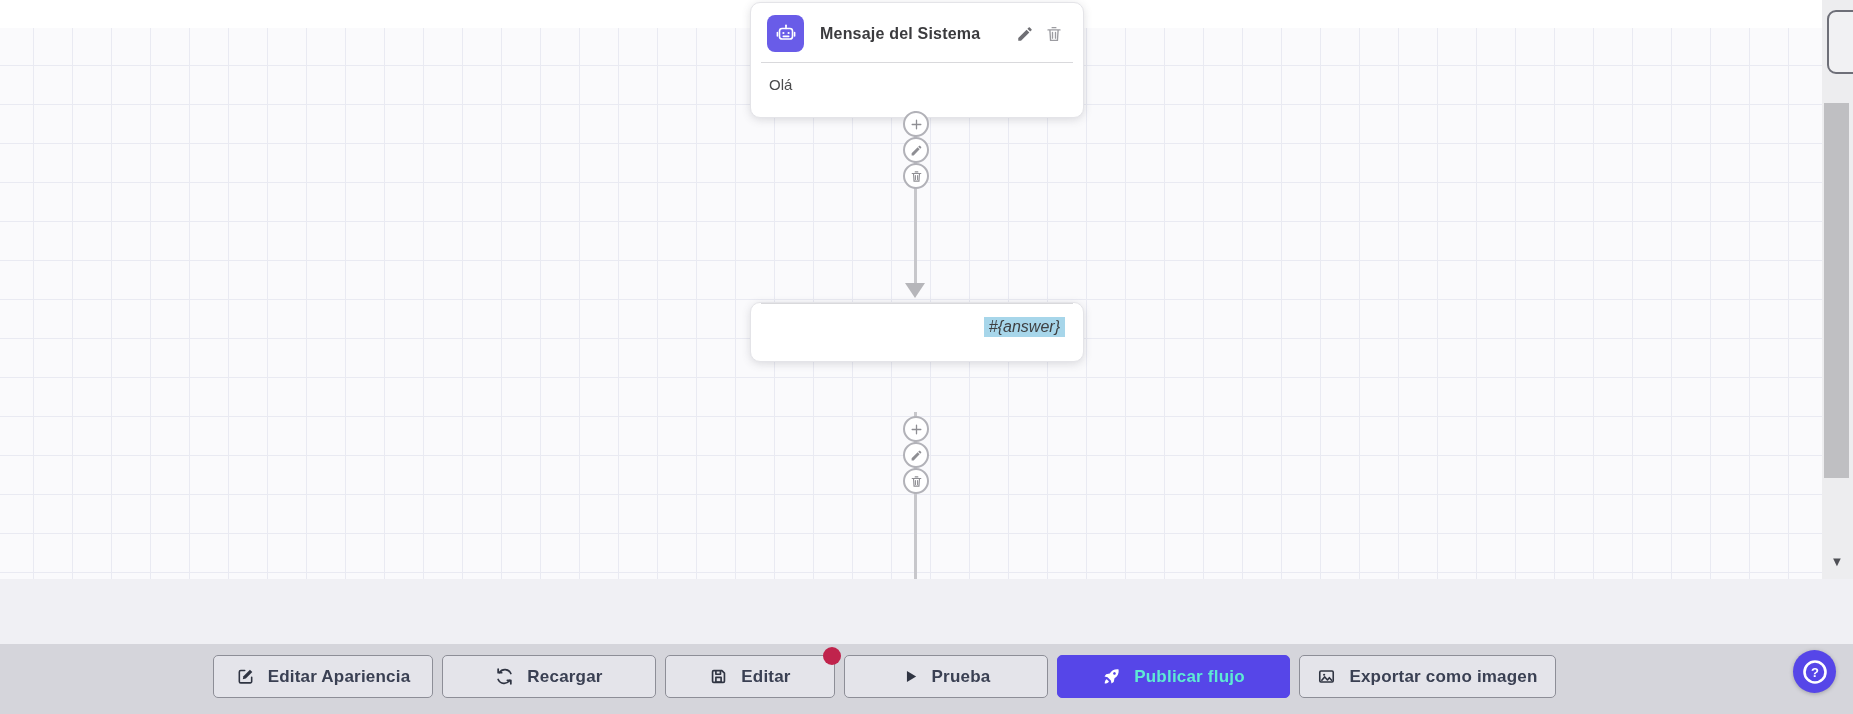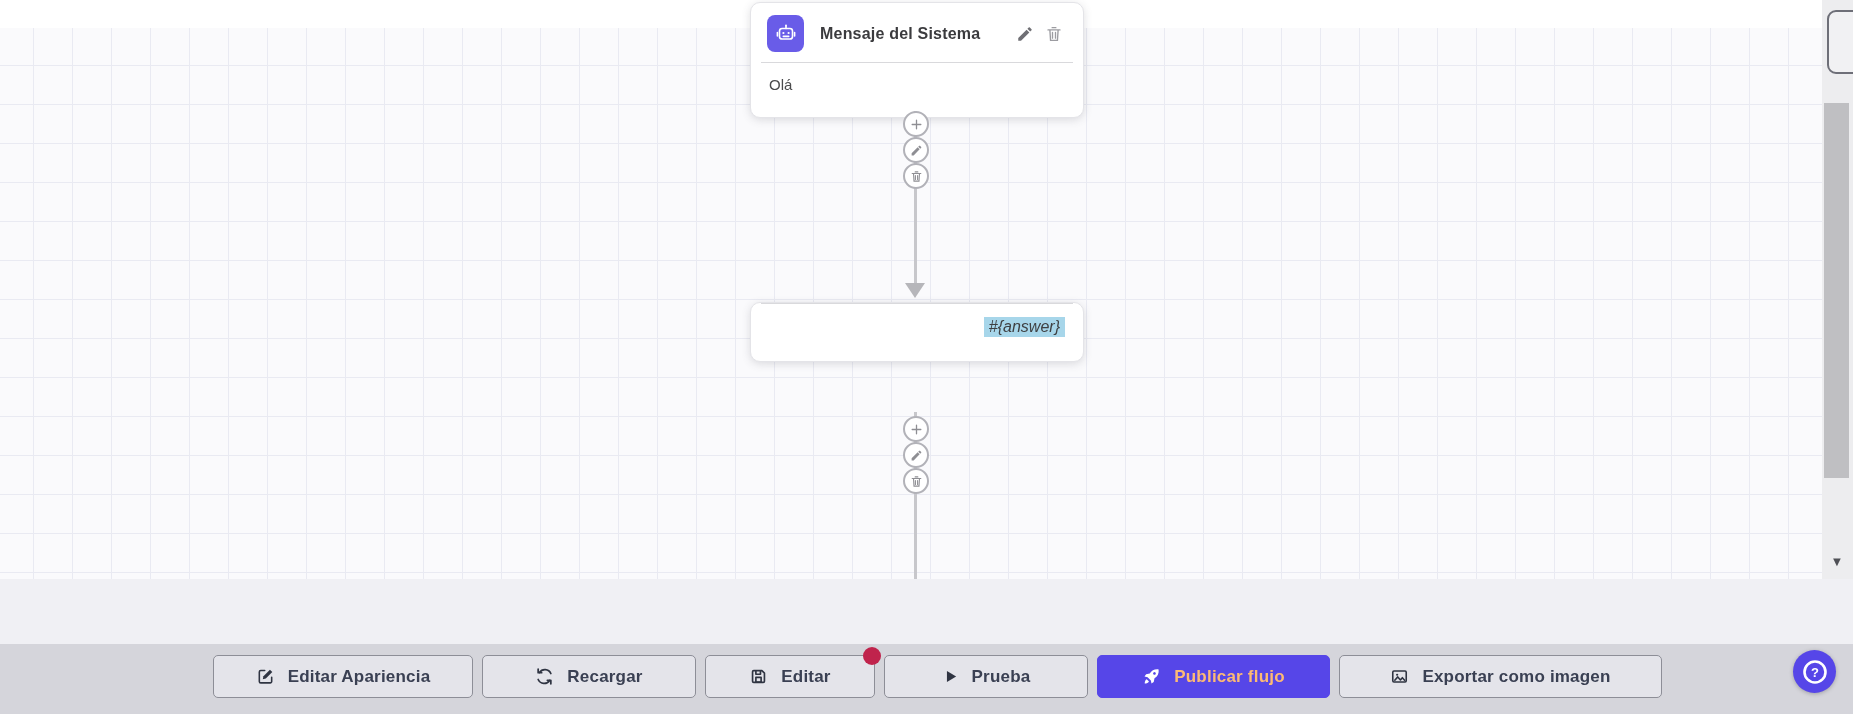--- a/index.html
+++ b/index.html
@@ -52,21 +52,21 @@
     color:#4f5056; font-size:13px; line-height:16px; }
 
   
   .footer-strip { position:absolute; left:0; top:579px; width:1853px; height:65px; background:#f0f0f4; }
   .toolbar { position:absolute; left:0; top:644px; width:1853px; height:70px; background:#d5d5db; }
   .btn-row { position:absolute; left:213px; top:11px; display:flex; gap:9px; height:43px; }
   .tb-btn { position:relative; height:43px; display:flex; align-items:center; justify-content:center;
     gap:13px; background:#e4e4ea; border:1.5px solid #8d8e97; border-radius:5px;
     color:#3a4053; font-size:17px; font-weight:bold; cursor:pointer; letter-spacing:.2px; }
   .tb-btn .ic { display:flex; color:#2f3442; }
-  .tb-btn.primary { background:#5646e8; border-color:#5646e8; color:#fdba74; }
+  .tb-btn.primary { background:#5646e8; border-color:#5646e8; color:#5eead4; }
   .tb-btn.primary .ic { color:#fff; }
   .badge-dot { position:absolute; top:-9px; right:-7px; width:18px; height:18px;
     border-radius:50%; background:#c0234c; }
   .help-btn { position:absolute; right:17px; top:6px; width:43px; height:43px; border-radius:50%;
     background:#5646e8; display:flex; align-items:center; justify-content:center;
     cursor:pointer; box-shadow:0 1px 4px rgba(0,0,0,.25); }
   svg { display:block; }
 </style>
 </head>
 <body>
@@ -153,21 +153,21 @@
   <div class="scroll-rail"></div>
   <div class="scroll-outline-thumb"></div>
   <div class="scroll-thumb"></div>
   <div class="scroll-arrow">▼</div>
 
   <div class="footer-strip"></div>
 
   <div class="toolbar">
     <div class="btn-row">
 
-      <button class="tb-btn" style="width:260px;">
+      <button class="tb-btn" style="width:220px;">
         <span class="ic">
           <svg width="19" height="19" viewBox="0 0 24 24" fill="none" stroke="currentColor" stroke-width="2" stroke-linecap="round">
             <path d="M11 4.5H6A1.8 1.8 0 0 0 4.2 6.3v12A1.8 1.8 0 0 0 6 20.1h12a1.8 1.8 0 0 0 1.8-1.8V13"></path>
             <path d="M17.6 3.4l3 3L12.4 14.6l-3.8.8.8-3.8z" fill="currentColor" stroke="none"></path>
           </svg>
         </span>
         <span>Editar Apariencia</span>
       </button>
 
       <button class="tb-btn" style="width:214px;">
@@ -205,21 +205,21 @@
 
       <button class="tb-btn primary" style="width:233px;">
         <span class="ic">
           <svg width="19" height="19" viewBox="0 0 24 24" fill="currentColor">
             <path d="M21 3c-4.9-.6-8.9 1.3-11.2 5.2l-4.6 1-2 2.8 3.9.8 4.1 4.1.8 3.9 2.8-2 1-4.6C19.7 11.9 21.6 7.9 21 3zM14.6 9.4a1.7 1.7 0 1 1 2.4-2.4 1.7 1.7 0 0 1-2.4 2.4zM6 15.5c-1.5.4-2.6 3-2.6 5.4 2.4 0 5-1.1 5.4-2.6z"></path>
           </svg>
         </span>
         <span>Publicar flujo</span>
       </button>
 
-      <button class="tb-btn" style="width:323px;">
+      <button class="tb-btn" style="width:257px;">
         <span class="ic">
           <svg width="19" height="19" viewBox="0 0 24 24" fill="none" stroke="currentColor" stroke-width="2" stroke-linejoin="round">
             <rect x="3.5" y="5" width="17" height="14" rx="1.5"></rect>
             <circle cx="9" cy="9.8" r="1.4" fill="currentColor" stroke="none"></circle>
             <path d="M5.5 17.3l4.3-4.8 3.4 3.9 2.4-2.9 3.4 3.8"></path>
           </svg>
         </span>
         <span>Exportar como imagen</span>
       </button>
     </div>

